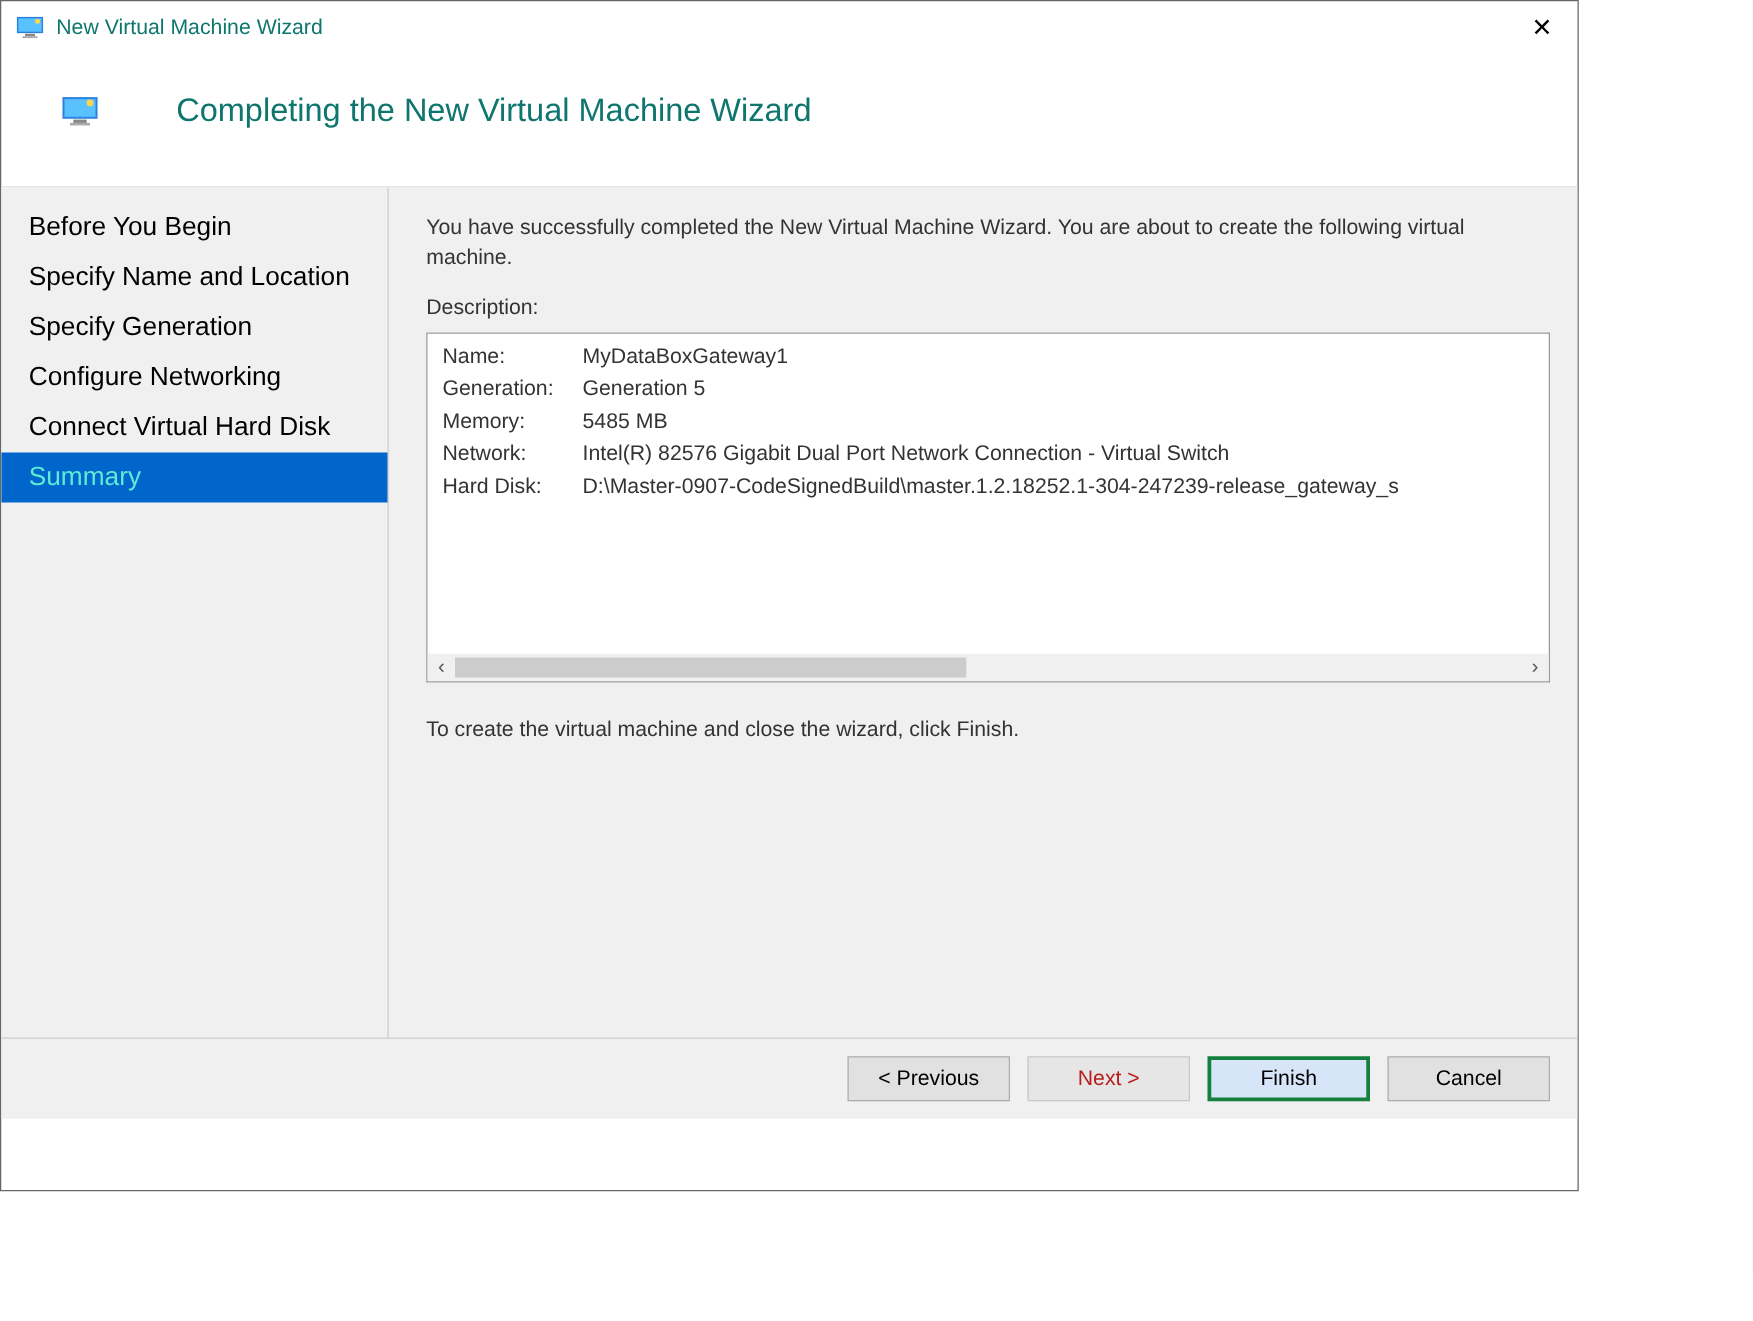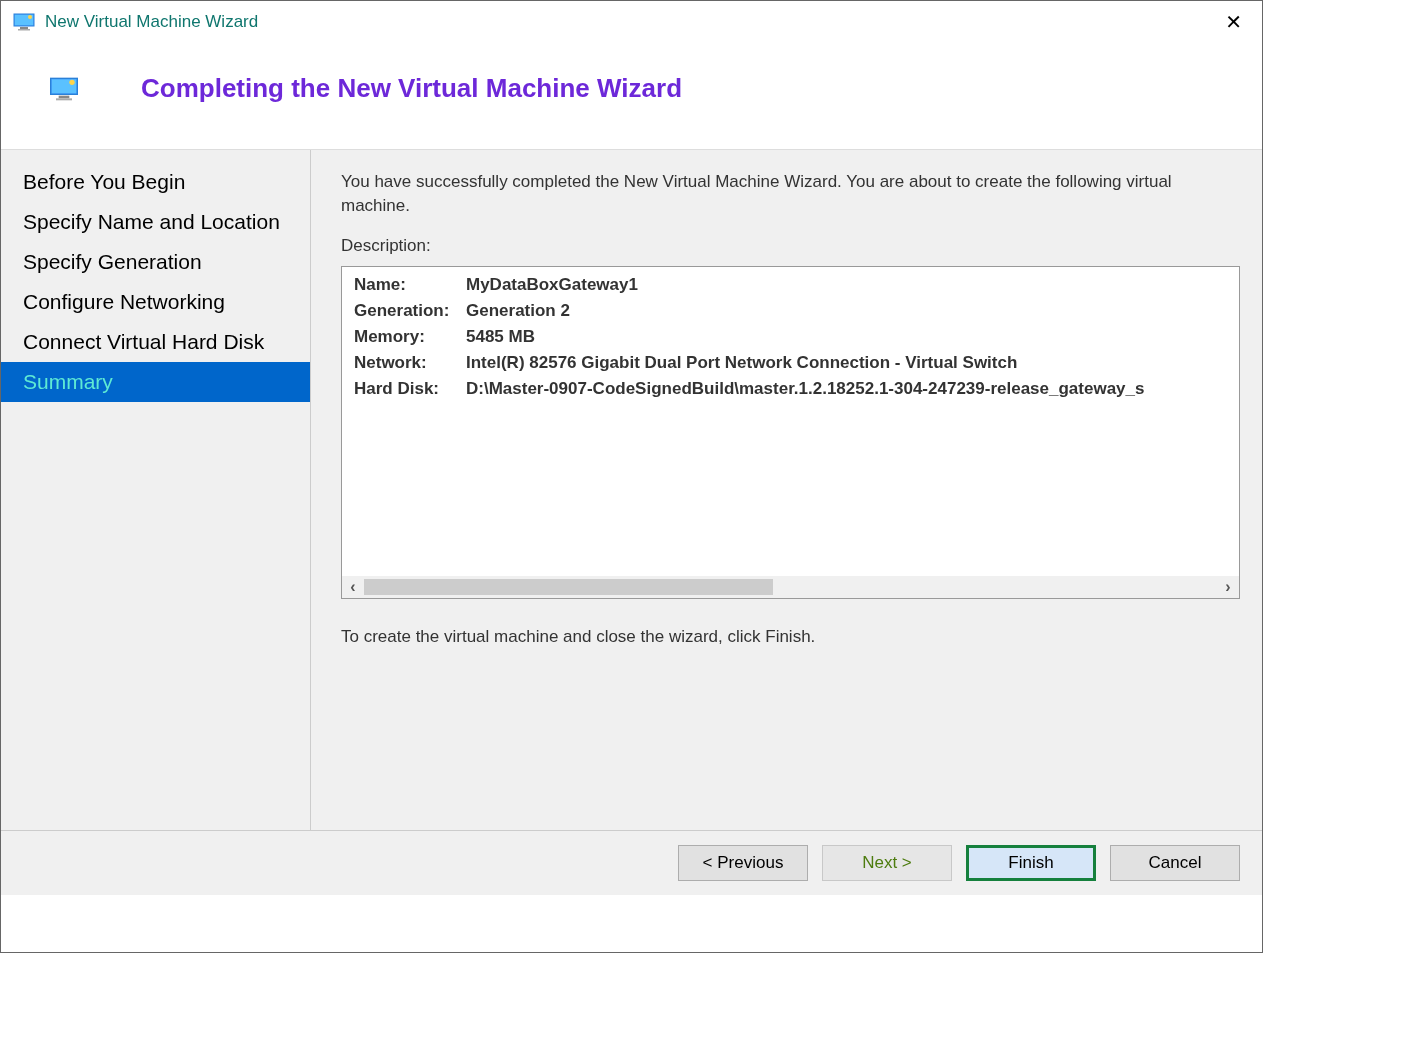--- a/index.html
+++ b/index.html
@@ -55,22 +55,22 @@
     .header-band .hdr-icon {
       width: 30px;
       height: 24px;
       margin-right: 62px;
       display: flex;
       align-items: center;
       justify-content: center;
     }
     .header-band .hdr-title {
       font-size: 26px;
-      font-weight: 700;
-      color: #6d28d9;
+      font-weight: 400;
+      color: #0f766e;
     }
     .wizard-body {
       display: flex;
       background: #f0f0f0;
       height: 680px;
     }
     .sidebar {
       width: 310px;
       padding-top: 12px;
       border-right: 1px solid #ccc;
@@ -96,24 +96,23 @@
       line-height: 1.4;
       margin-bottom: 18px;
     }
     .desc-label {
       margin-bottom: 10px;
     }
     .desc-box {
       background: #fff;
       border: 1px solid #999;
       padding: 8px 12px 0 12px;
-      height: 333px;
+      height: 280px;
       position: relative;
       overflow: hidden;
-      font-weight: bold;
     }
     .desc-row {
       display: flex;
       margin-bottom: 6px;
       font-size: 17px;
       white-space: nowrap;
     }
     .desc-row .k {
       width: 112px;
       flex-shrink: 0;
@@ -168,21 +167,21 @@
     .footer button {
       width: 130px;
       height: 36px;
       font-size: 17px;
       background: #e1e1e1;
       border: 1px solid #adadad;
       cursor: pointer;
       font-family: inherit;
     }
     .footer button.disabled {
-      color: #4d7c0f;
+      color: #b91c1c;
       background: #e6e6e6;
       border-color: #c8c8c8;
       cursor: default;
     }
     .footer button.highlight {
       border: 3px solid #15803d;
       background: #d6e6f8;
     }
   </style>
 </head>
@@ -228,21 +227,21 @@
     <div class="intro">You have successfully completed the New Virtual Machine Wizard. You are about to create the following virtual machine.</div>
     <div class="desc-label">Description:</div>
     <div class="desc-box">
       <div id="desc-rows">
           <div class="desc-row">
             <span class="k">Name:</span>
             <span class="v">MyDataBoxGateway1</span>
           </div>
           <div class="desc-row">
             <span class="k">Generation:</span>
-            <span class="v">Generation 2</span>
+            <span class="v">Generation 5</span>
           </div>
           <div class="desc-row">
             <span class="k">Memory:</span>
             <span class="v">5485 MB</span>
           </div>
           <div class="desc-row">
             <span class="k">Network:</span>
             <span class="v">Intel(R) 82576 Gigabit Dual Port Network Connection - Virtual Switch</span>
           </div>
           <div class="desc-row">

